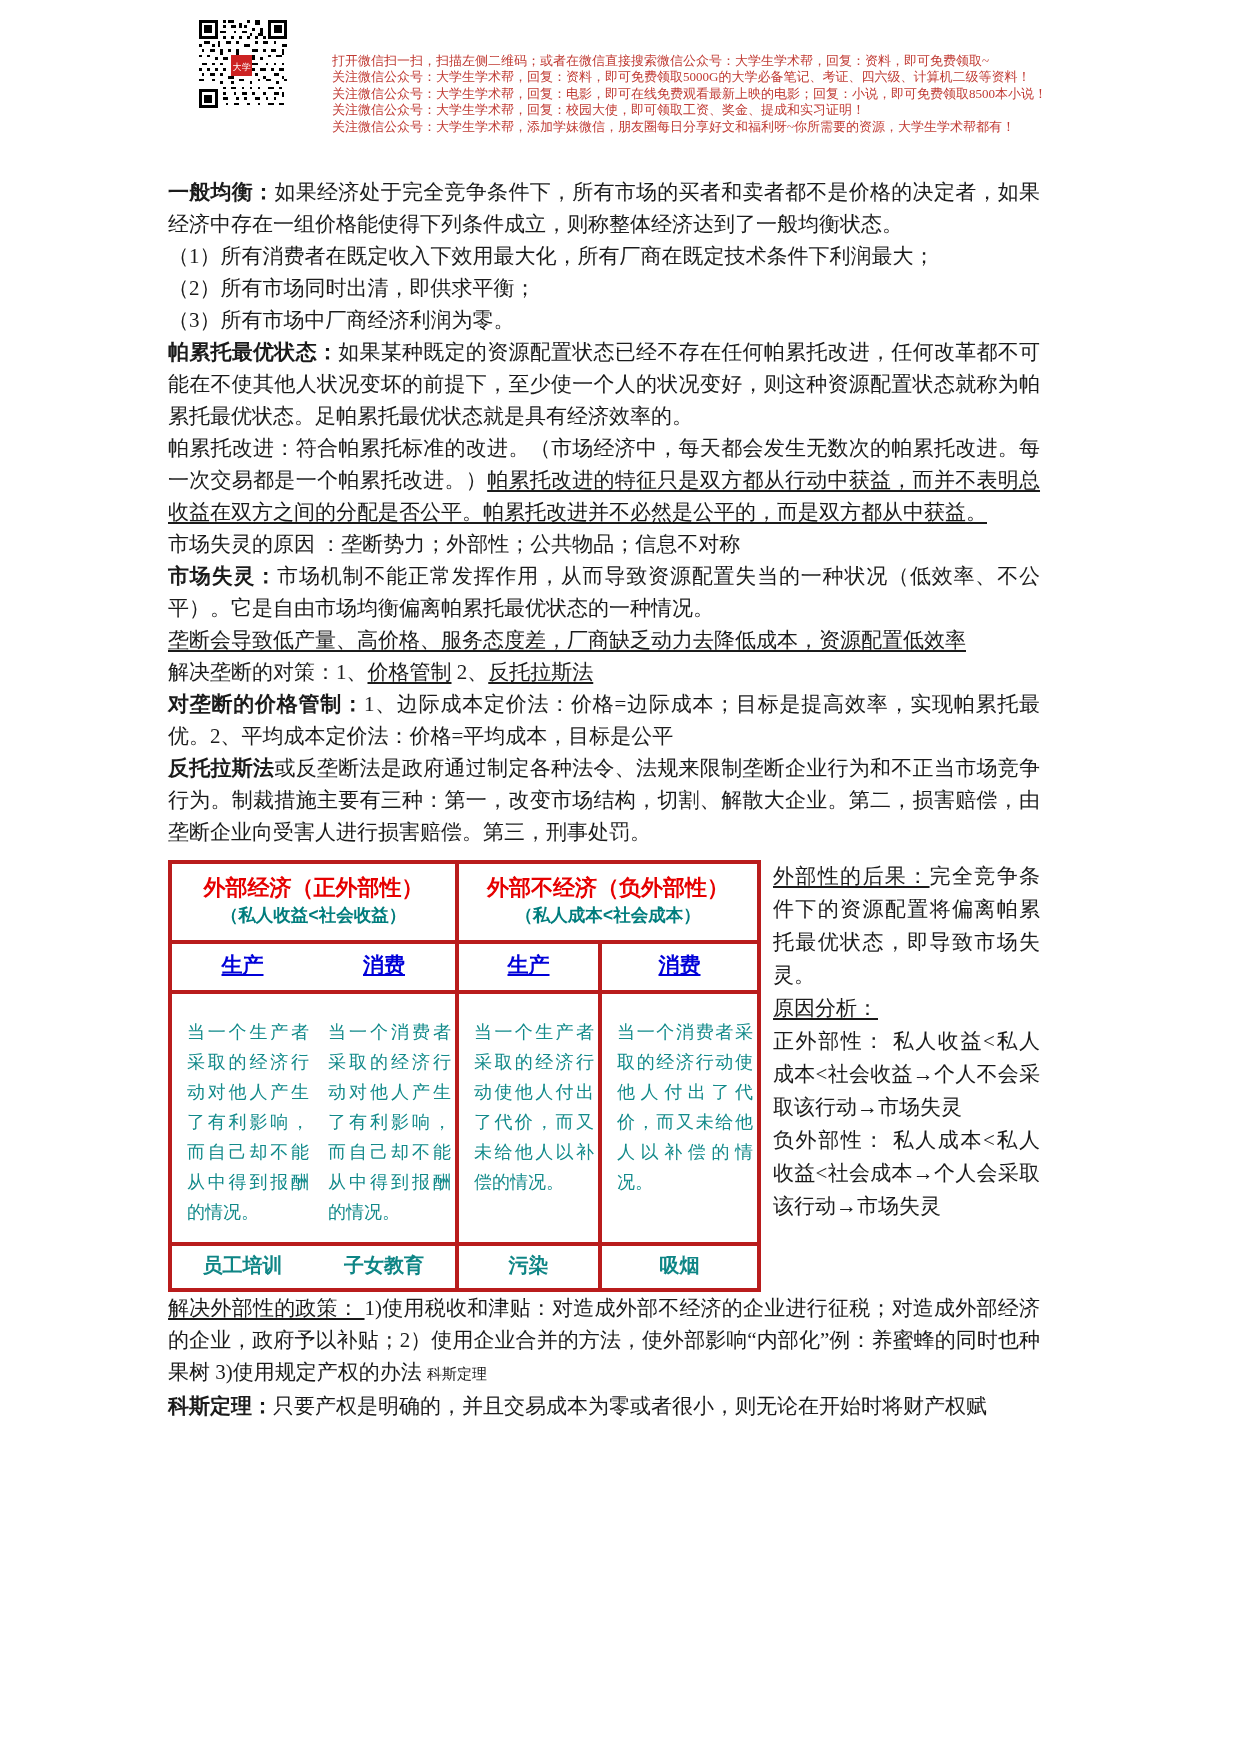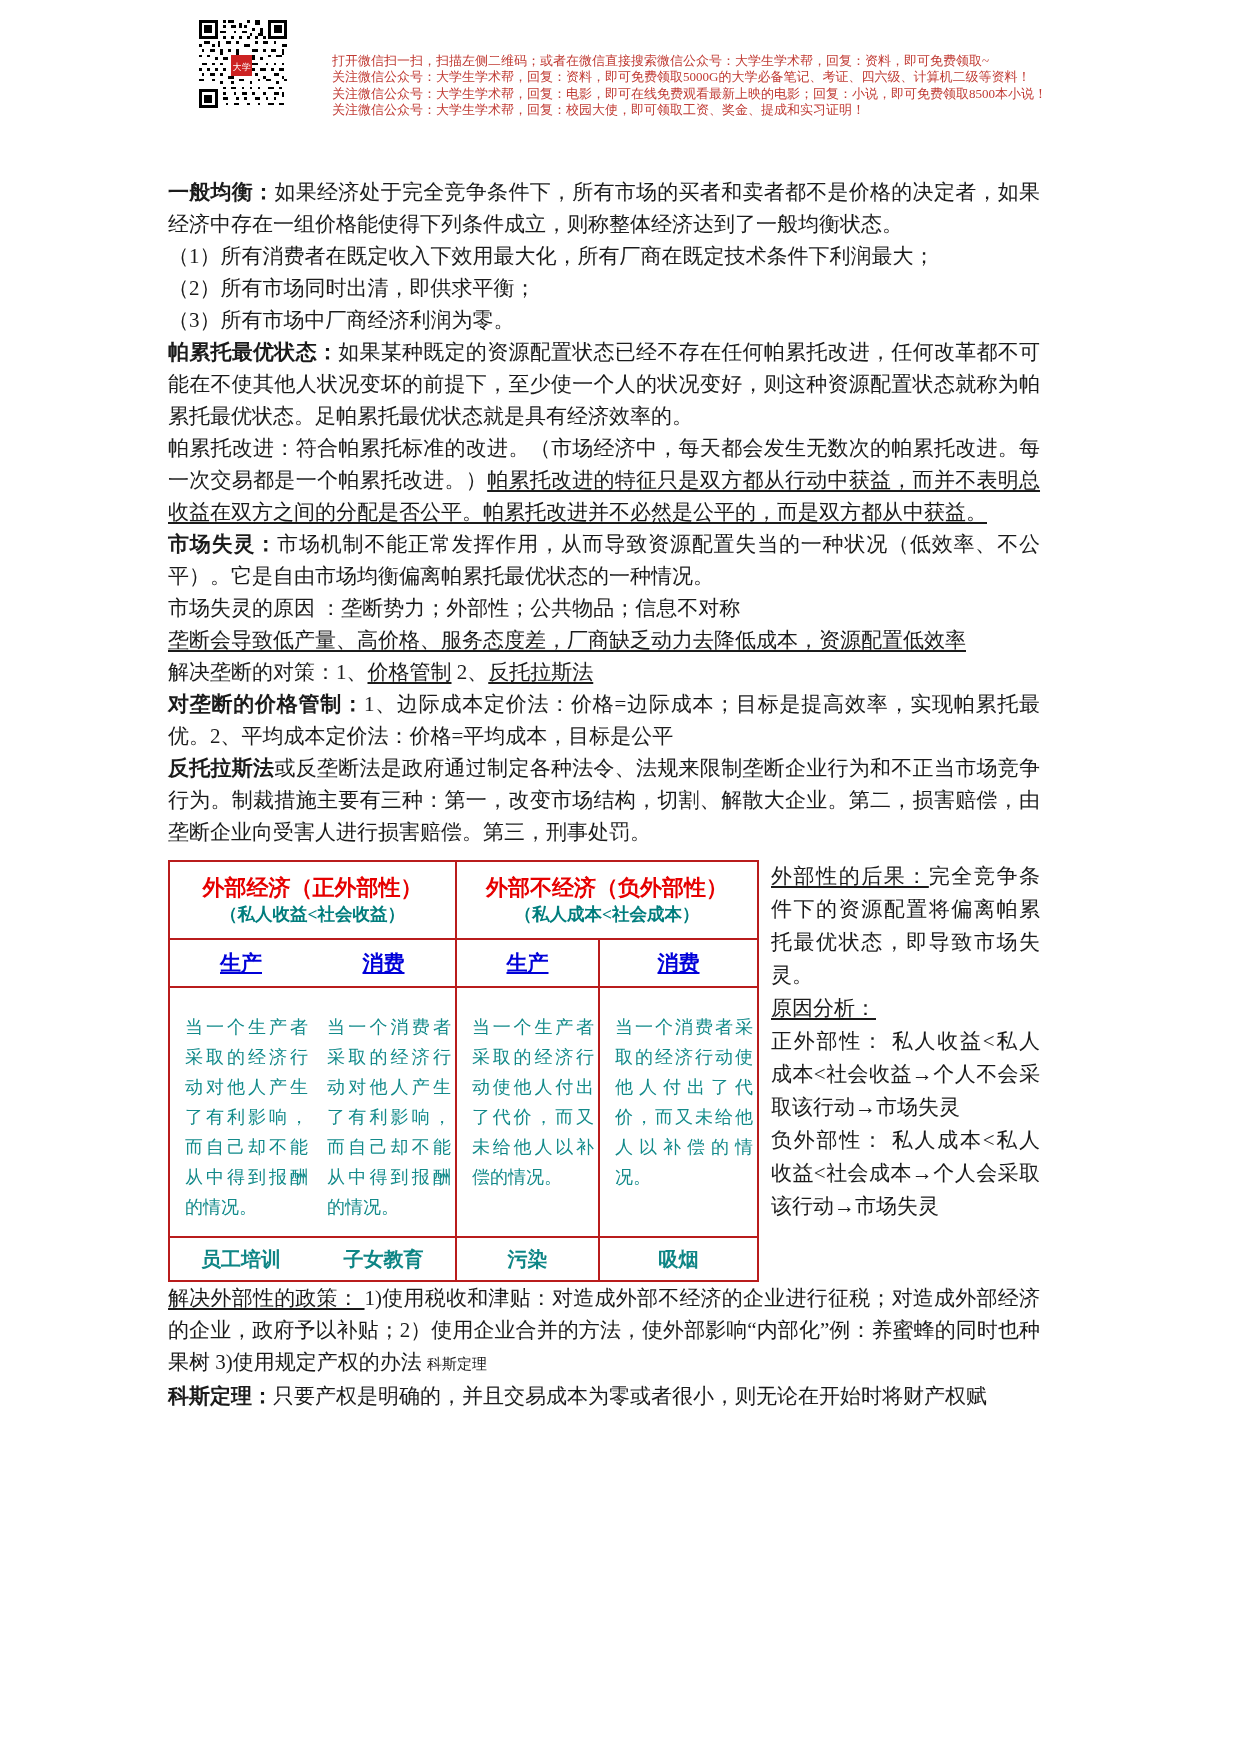--- a/index.html
+++ b/index.html
@@ -15,21 +15,21 @@
   .main{position:absolute;left:168px;top:176px;width:872px;font-size:21px;
         line-height:32px;text-align:justify;}
   .main p{margin:0;}
   .main b{font-weight:700;}
   u{text-decoration:underline;text-underline-offset:3px;}
 
   
   .two-col{display:flex;gap:12px;margin-top:12px;align-items:flex-start;}
 
   table.ext{border-collapse:collapse;table-layout:fixed;width:589px;flex:0 0 auto;}
-  table.ext td{border:2px solid #b91c1c;text-align:center;vertical-align:middle;padding:0;}
+  table.ext td{border:4px solid #b91c1c;text-align:center;vertical-align:middle;padding:0;font-family:Liberation Mono, monospace;}
   .nr{border-right-style:hidden !important;}
   .nl{border-left-style:hidden !important;}
   tr.gh td{height:76px;}
   .gh-title{color:#e60000;font-weight:700;font-size:22px;line-height:28px;display:block;}
   .gh-sub{color:#007d7d;font-weight:700;font-size:17.5px;line-height:24px;display:block;}
   tr.ch td{height:46px;}
   .ch-label{color:#0000d8;font-weight:700;font-size:21px;text-decoration:underline;}
   tr.def td{height:224px;vertical-align:top;text-align:left;padding:24px 4px 0 15px;}
   .def-text{color:#128a8a;font-size:18px;line-height:30px;display:block;text-align:justify;}
   tr.ex td{height:42px;margin-top:28px;}
@@ -64,35 +64,36 @@
   </g>
   <rect x="12" y="13" width="8" height="8" fill="#cc2222"></rect>
   <text x="16" y="18.6" font-size="3.4" fill="#ffffff" text-anchor="middle">大学</text>
 </svg>
 
 <div class="ads">
   <div>打开微信扫一扫，扫描左侧二维码；或者在微信直接搜索微信公众号：大学生学术帮，回复：资料，即可免费领取~</div>
   <div>关注微信公众号：大学生学术帮，回复：资料，即可免费领取5000G的大学必备笔记、考证、四六级、计算机二级等资料！</div>
   <div>关注微信公众号：大学生学术帮，回复：电影，即可在线免费观看最新上映的电影；回复：小说，即可免费领取8500本小说！</div>
   <div>关注微信公众号：大学生学术帮，回复：校园大使，即可领取工资、奖金、提成和实习证明！</div>
+  <div>关注微信公众号：大学生学术帮，添加学妹微信，朋友圈每日分享好文和福利呀~你所需要的资源，大学生学术帮都有！</div>
 </div>
 
 <div class="main">
 
   <p><b>一般均衡：</b><span>如果经济处于完全竞争条件下，所有市场的买者和卖者都不是价格的决定者，如果经济中存在一组价格能使得下列条件成立，则称整体经济达到了一般均衡状态。</span></p>
   <p>（1）所有消费者在既定收入下效用最大化，所有厂商在既定技术条件下利润最大；</p>
   <p>（2）所有市场同时出清，即供求平衡；</p>
   <p>（3）所有市场中厂商经济利润为零。</p>
 
   <p><b>帕累托最优状态：</b><span>如果某种既定的资源配置状态已经不存在任何帕累托改进，任何改革都不可能在不使其他人状况变坏的前提下，至少使一个人的状况变好，则这种资源配置状态就称为帕累托最优状态。足帕累托最优状态就是具有经济效率的。</span></p>
 
   <p><span>帕累托改进：符合帕累托标准的改进。（市场经济中，每天都会发生无数次的帕累托改进。每一次交易都是一个帕累托改进。）</span><u>帕累托改进的特征只是双方都从行动中获益，而并不表明总收益在双方之间的分配是否公平。帕累托改进并不必然是公平的，而是双方都从中获益。</u></p>
 
+  <p>市场失灵的原因 ：垄断势力；外部性；公共物品；信息不对称</p>
   <p><b>市场失灵：</b><span>市场机制不能正常发挥作用，从而导致资源配置失当的一种状况（低效率、不公平）。它是自由市场均衡偏离帕累托最优状态的一种情况。</span></p>
-  <p>市场失灵的原因 ：垄断势力；外部性；公共物品；信息不对称</p>
   <p><u>垄断会导致低产量、高价格、服务态度差，厂商缺乏动力去降低成本，资源配置低效率</u></p>
   <p><span>解决垄断的对策：1、</span><u>价格管制</u><span> 2、</span><u>反托拉斯法</u></p>
 
   <p><b>对垄断的价格管制：</b><span>1、边际成本定价法：价格=边际成本；目标是提高效率，实现帕累托最优。2、平均成本定价法：价格=平均成本，目标是公平</span></p>
 
   <p><b>反托拉斯法</b><span>或反垄断法是政府通过制定各种法令、法规来限制垄断企业行为和不正当市场竞争行为。制裁措施主要有三种：第一，改变市场结构，切割、解散大企业。第二，损害赔偿，由垄断企业向受害人进行损害赔偿。第三，刑事处罚。</span></p>
 
 
   <div class="two-col">
 

